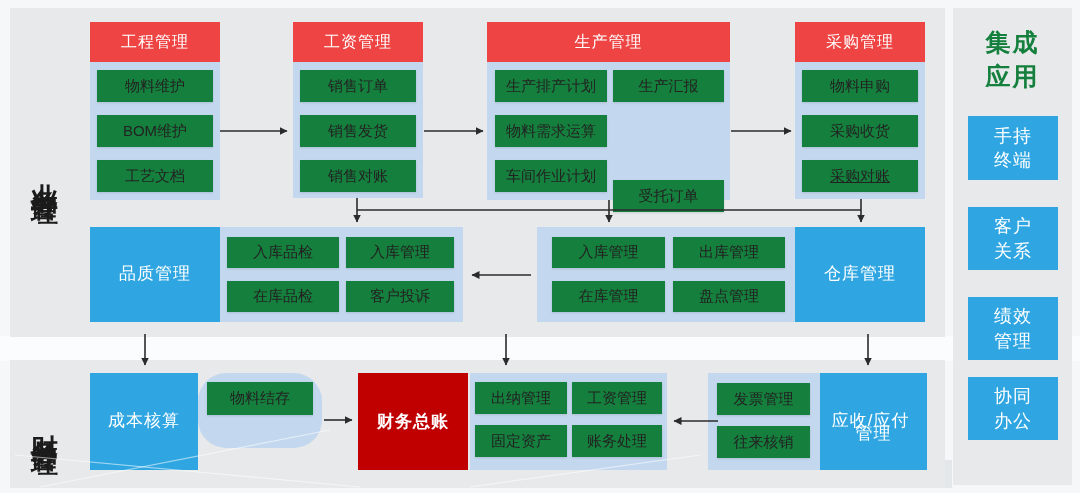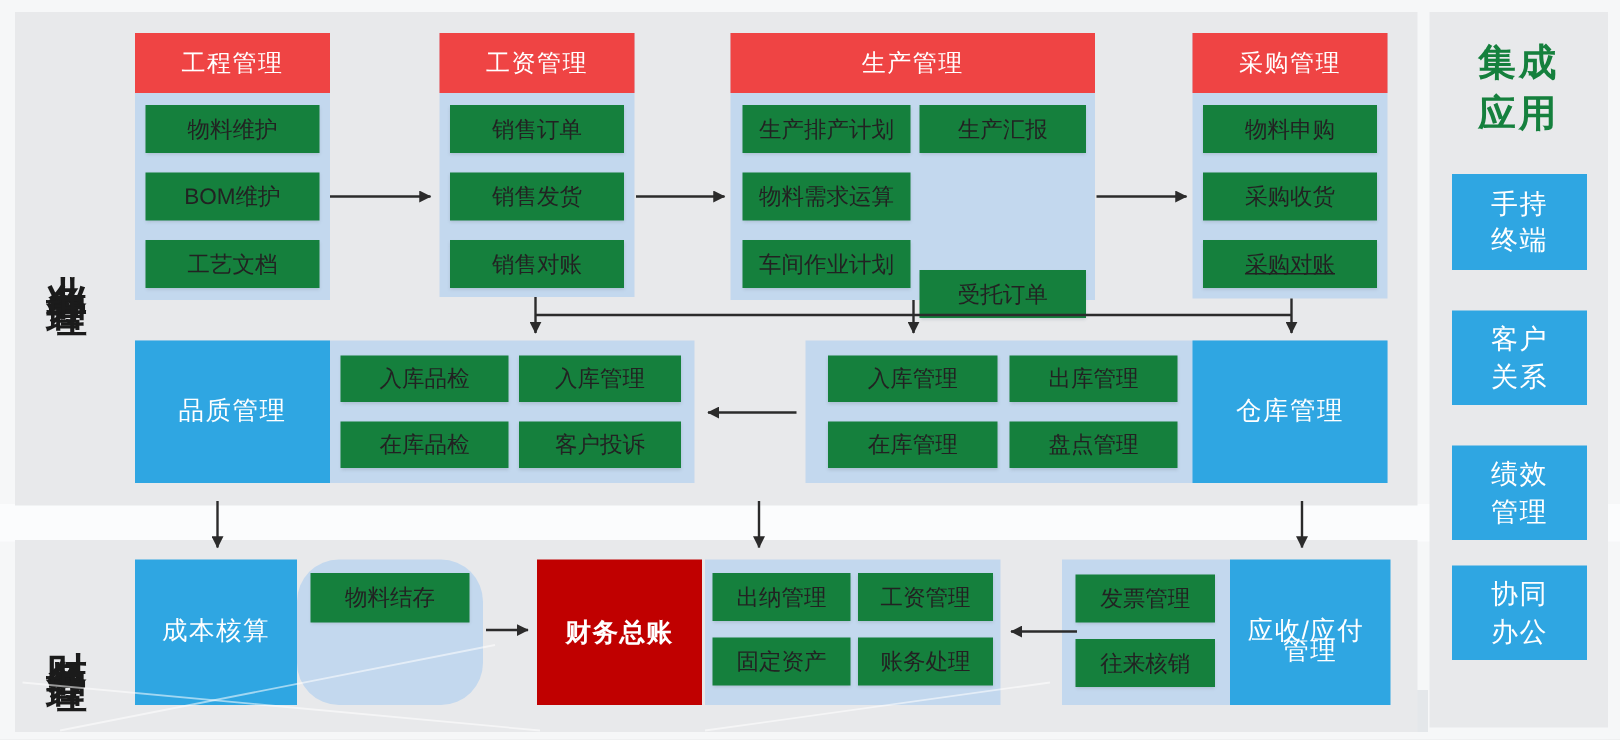--- a/index.html
+++ b/index.html
@@ -111,21 +111,21 @@
 </div>
 <div class="grp" style="left:537px;top:227px;width:388px;height:95px;">
   <div class="item" style="left:15px;top:10px;width:113px;height:31px;">入库管理</div>
   <div class="item" style="left:136px;top:10px;width:112px;height:31px;">出库管理</div>
   <div class="item" style="left:15px;top:54px;width:113px;height:31px;">在库管理</div>
   <div class="item" style="left:136px;top:54px;width:112px;height:31px;">盘点管理</div>
   <div class="bigblue" style="left:258px;top:0;width:130px;height:95px;">仓库管理</div>
 </div>
 
 <div class="bigblue" style="left:90px;top:373px;width:108px;height:97px;">成本核算</div>
-<div class="grp" style="left:198px;top:373px;width:124px;height:97px;border-radius:28px;">
+<div class="grp" style="left:198px;top:373px;width:124px;height:75px;border-radius:28px;">
   <div class="item" style="left:9px;top:9px;width:106px;height:33px;">物料结存</div>
 </div>
 
 <div class="red" style="left:358px;top:373px;width:110px;height:97px;">财务总账</div>
 
 <div class="grp" style="left:470px;top:373px;width:197px;height:97px;">
   <div class="item" style="left:5px;top:9px;width:92px;height:32px;">出纳管理</div>
   <div class="item" style="left:102px;top:9px;width:90px;height:32px;">工资管理</div>
   <div class="item" style="left:5px;top:52px;width:92px;height:32px;">固定资产</div>
   <div class="item" style="left:102px;top:52px;width:90px;height:32px;">账务处理</div>

